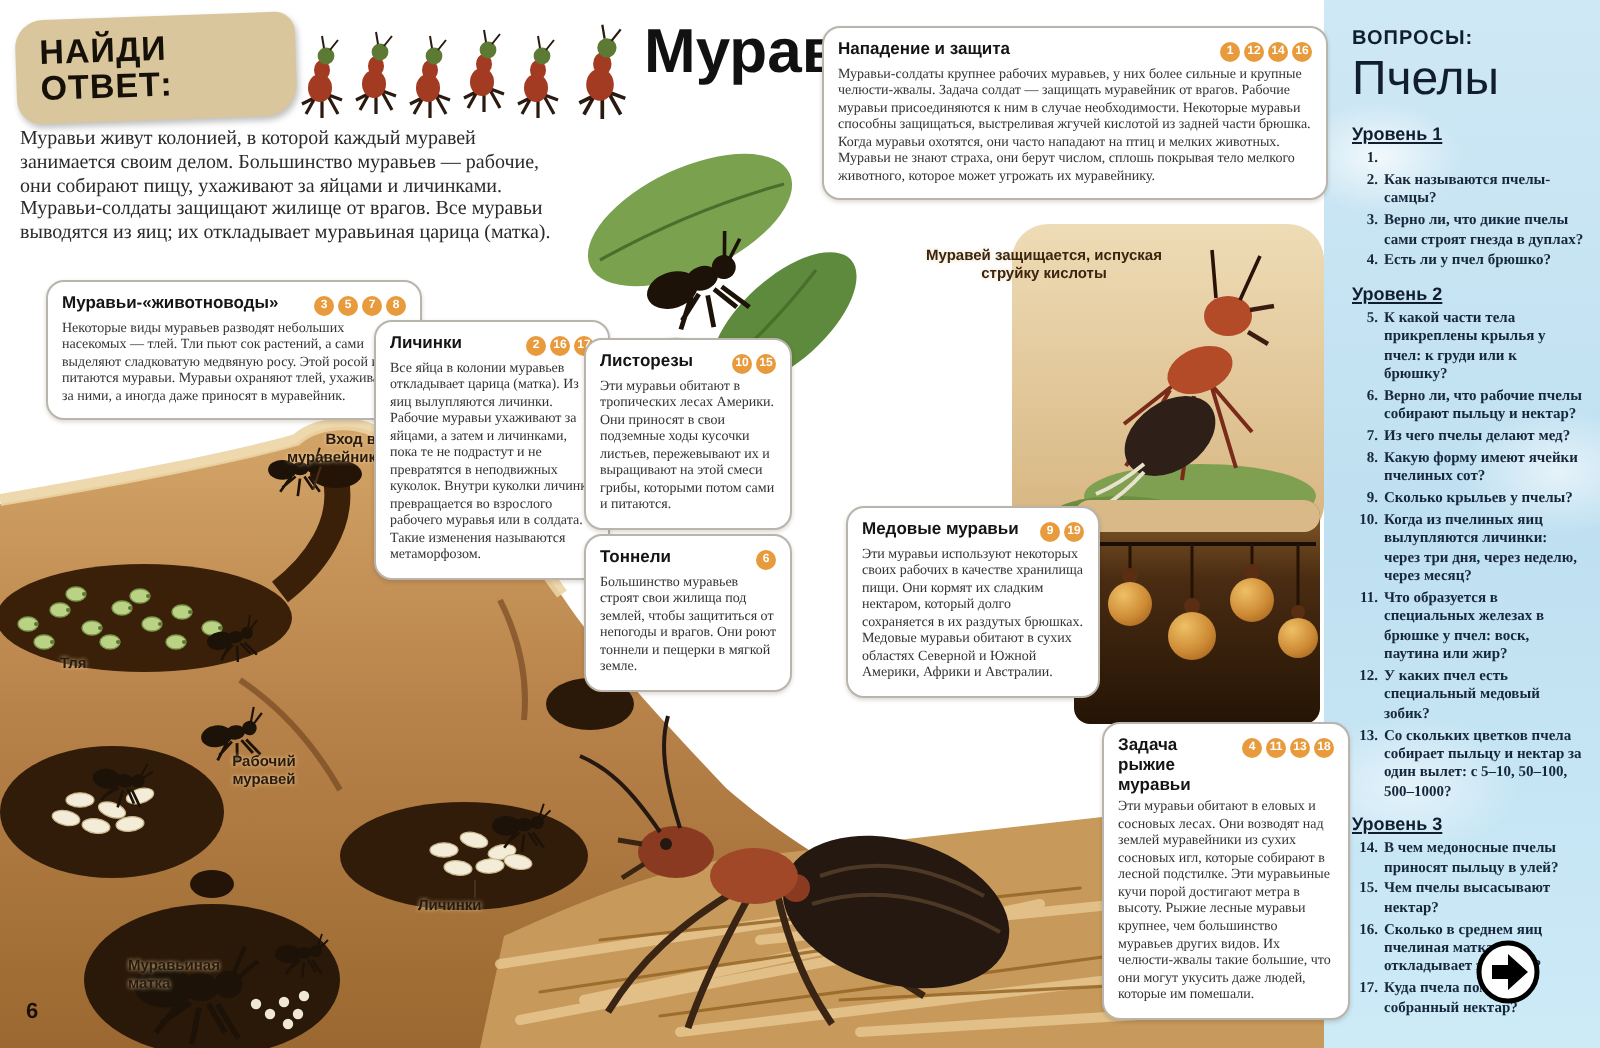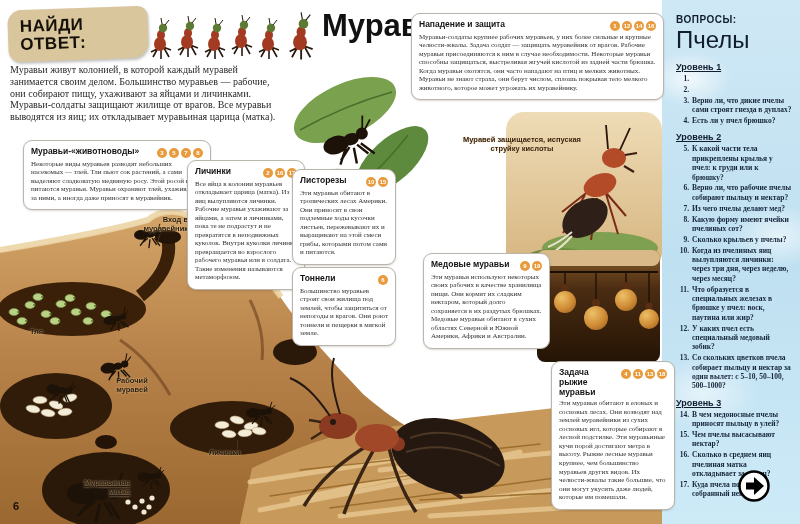--- a/index.html
+++ b/index.html
@@ -35,23 +35,23 @@
   #callout-4{left:411px;top:13px;width:237px;}
   #callout-5{left:423px;top:253px;width:111px;}
   #callout-6{left:551px;top:361px;width:108px;}
 
   
   .pic-label{font-family:"Liberation Sans",sans-serif;font-weight:bold;font-size:7.5px;
     line-height:1.15;color:#2b1a0b;z-index:20;text-shadow:0 0 2px rgba(238,216,170,.9);}
   #lbl-entrance{left:126px;top:216px;width:62px;text-align:right;}
   #lbl-aphids{left:30px;top:328px;}
   #lbl-worker{left:100px;top:377px;width:64px;text-align:center;}
-  #lbl-queen{left:64px;top:479px;width:66px;text-align:right;text-decoration:underline;}
+  #lbl-queen{left:64px;top:479px;width:66px;text-align:left;}
   #lbl-larvae{left:209px;top:449px;}
-  #lbl-defense{left:462px;top:136px;width:120px;text-align:center;color:#3a2412;}
+  #lbl-defense{left:462px;top:124px;width:120px;text-align:center;color:#3a2412;}
   .leader{position:absolute;background:#4a3018;width:1px;z-index:20;}
 
   #page-number{left:13px;top:500px;font-family:"Liberation Sans",sans-serif;font-weight:bold;
     font-size:11px;color:#1a1008;z-index:25;}
 
   
   #sidebar{left:662px;top:0;width:138px;height:524px;
     background:
       radial-gradient(60px 40px at 20% 15%,rgba(255,255,255,.75),rgba(255,255,255,0) 70%),
       radial-gradient(70px 45px at 85% 45%,rgba(255,255,255,.6),rgba(255,255,255,0) 70%),
@@ -382,20 +382,21 @@
   <div id="sidebar-inner">
     <div id="q-header">ВОПРОСЫ:</div>
     <div id="q-topic">Пчелы</div>
 
     <div class="lvl-label">Уровень 1</div>
     <div class="q">
         <span class="n">1.</span>
       </div>
     <div class="q">
         <span class="n">2.</span>
+        <span class="t">Как называются пчелы-самцы?</span>
       </div>
     <div class="q">
         <span class="n">3.</span>
         <span class="t">Верно ли, что дикие пчелы сами строят гнезда в дуплах?</span>
       </div>
     <div class="q">
         <span class="n">4.</span>
         <span class="t">Есть ли у пчел брюшко?</span>
       </div>
 

